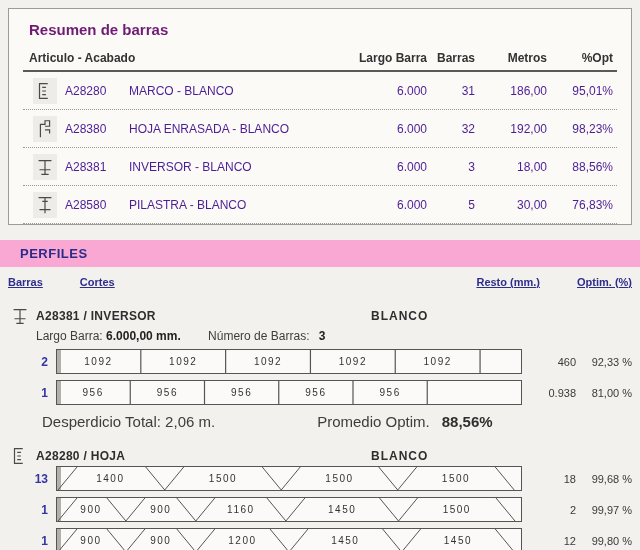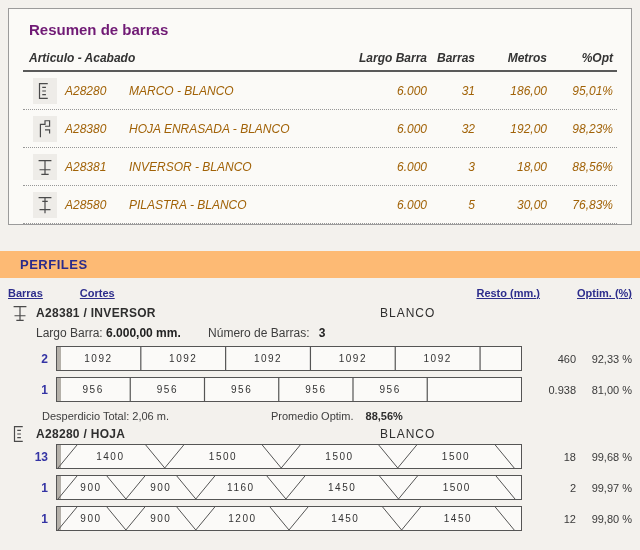--- a/index.html
+++ b/index.html
@@ -14,66 +14,66 @@
 
   
   .summary-box{
     margin:8px 8px 0 8px;
     background:#fbfaf7;
     border:1px solid #9b9b9b;
     padding:8px 14px 0 14px;
     box-sizing:border-box;
   }
   .summary-title{font-size:15px;font-weight:bold;color:#701a75;padding:4px 0 8px 6px;}
-  .sgrid{display:grid;grid-template-columns:42px 64px 1fr 84px 48px 72px 70px;align-items:center;font-style:italic;}
+  .sgrid{display:grid;grid-template-columns:42px 64px 1fr 84px 48px 72px 70px;align-items:center;}
   .srow{height:37px;border-bottom:1px dotted #979797;}
   .srow.header{height:24px;border-bottom:2px solid #5a5a5a;}
-  .cell{font-size:12px;color:#a16207;white-space:nowrap;}
+  .cell{font-size:12px;color:#4c1d95;white-space:nowrap;}
   .cell.head{font-weight:bold;color:#333;}
   .cell.span3{grid-column:1/4;padding-left:6px;}
   .cell.num{text-align:right;}
   .cell.opt{padding-right:4px;}
   .icon-cell{padding-left:10px;}
   .picon{display:block;}
   .iconbox{width:24px;height:26px;background:#eeece8;display:flex;align-items:center;justify-content:center;}
 
   
   .perfiles-bar{
-    margin-top:26px;width:640px;height:27px;
-    background:#fdba74;
+    margin-top:15px;width:640px;height:27px;
+    background:#f9a8d4;
     display:flex;align-items:center;
   }
   .perfiles-bar span{
     margin-left:20px;font-size:13px;font-weight:bold;color:#2b2b8a;letter-spacing:.5px;
   }
 
   
   .links-row{display:flex;align-items:center;padding:9px 8px 2px 8px;font-size:11px;}
   .links-row a{color:#2d2d8c;font-weight:bold;text-decoration:underline;cursor:pointer;}
   .links-row a + a{margin-left:13px;padding-left:24px;}
   .links-row .spacer{flex:1;}
 
   
-  .section{margin-top:2px;}
+  .section{margin-top:16px;}
   .sec-head{position:relative;display:flex;align-items:center;margin-left:8px;height:20px;}
   .sec-head .iconbox{background:transparent;}
   .sec-name{margin-left:4px;font-size:12px;font-weight:bold;color:#2e2e2e;letter-spacing:.3px;}
-  .sec-finish{position:absolute;left:372px;font-size:12px;font-weight:normal;color:#2e2e2e;letter-spacing:1px;}
+  .sec-finish{position:absolute;left:363px;font-size:12px;font-weight:bold;color:#2e2e2e;letter-spacing:1px;}
   .sec-info{margin:3px 0 6px 36px;font-size:12px;color:#3d3d3d;}
   .sec-info .val{font-weight:bold;color:#222;}
   .sec-info .lbl2{margin-left:24px;}
   .sec-info .val2{margin-left:6px;}
 
   .brow{display:flex;align-items:center;margin-bottom:6px;}
   .bcount{width:48px;text-align:right;font-size:12px;font-weight:bold;color:#3434a4;}
   .barsvg{margin-left:8px;display:block;}
   .bresto{width:54px;text-align:right;font-size:11px;color:#3a3a3a;}
   .boptim{width:56px;text-align:right;font-size:11px;color:#3a3a3a;}
 
-  .sec-foot{display:flex;margin:8px 0 2px 42px;font-size:11px;color:#3d3d3d;}
+  .sec-foot{display:flex;margin:8px 0 2px 42px;font-size:15px;color:#3d3d3d;}
   .sec-foot .f2{margin-left:102px;}
   .sec-foot .f3{margin-left:12px;font-weight:bold;color:#2e2e2e;}
 </style>
 </head>
 <body>
 
 <div class="page">
 
   <div class="summary-box">
     <div class="summary-title">Resumen de barras</div>

